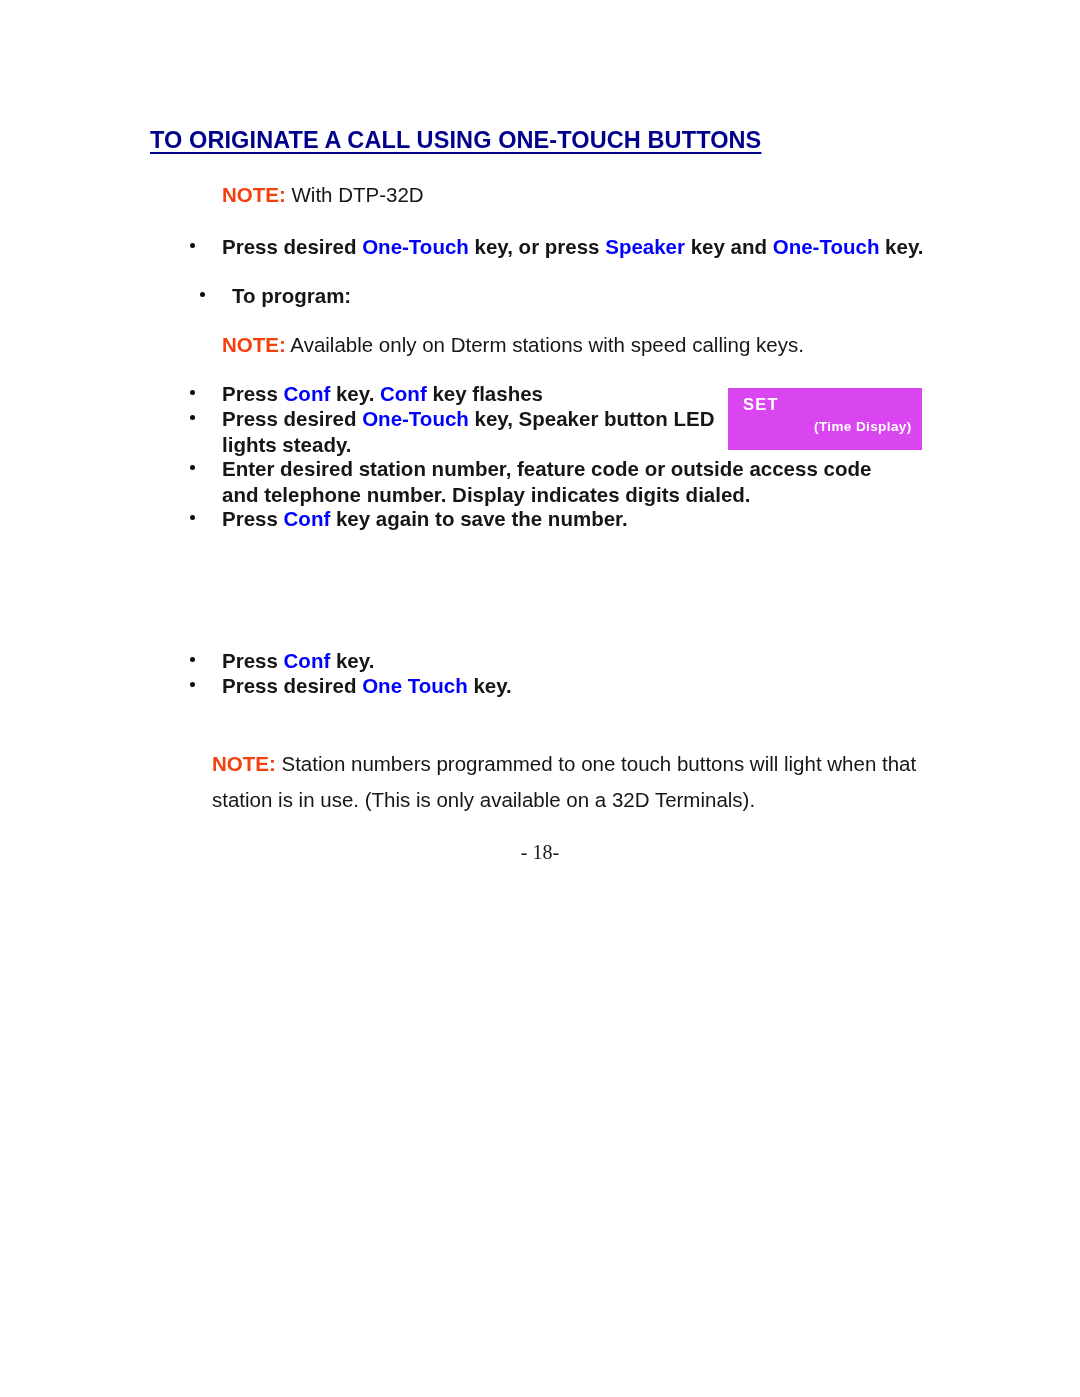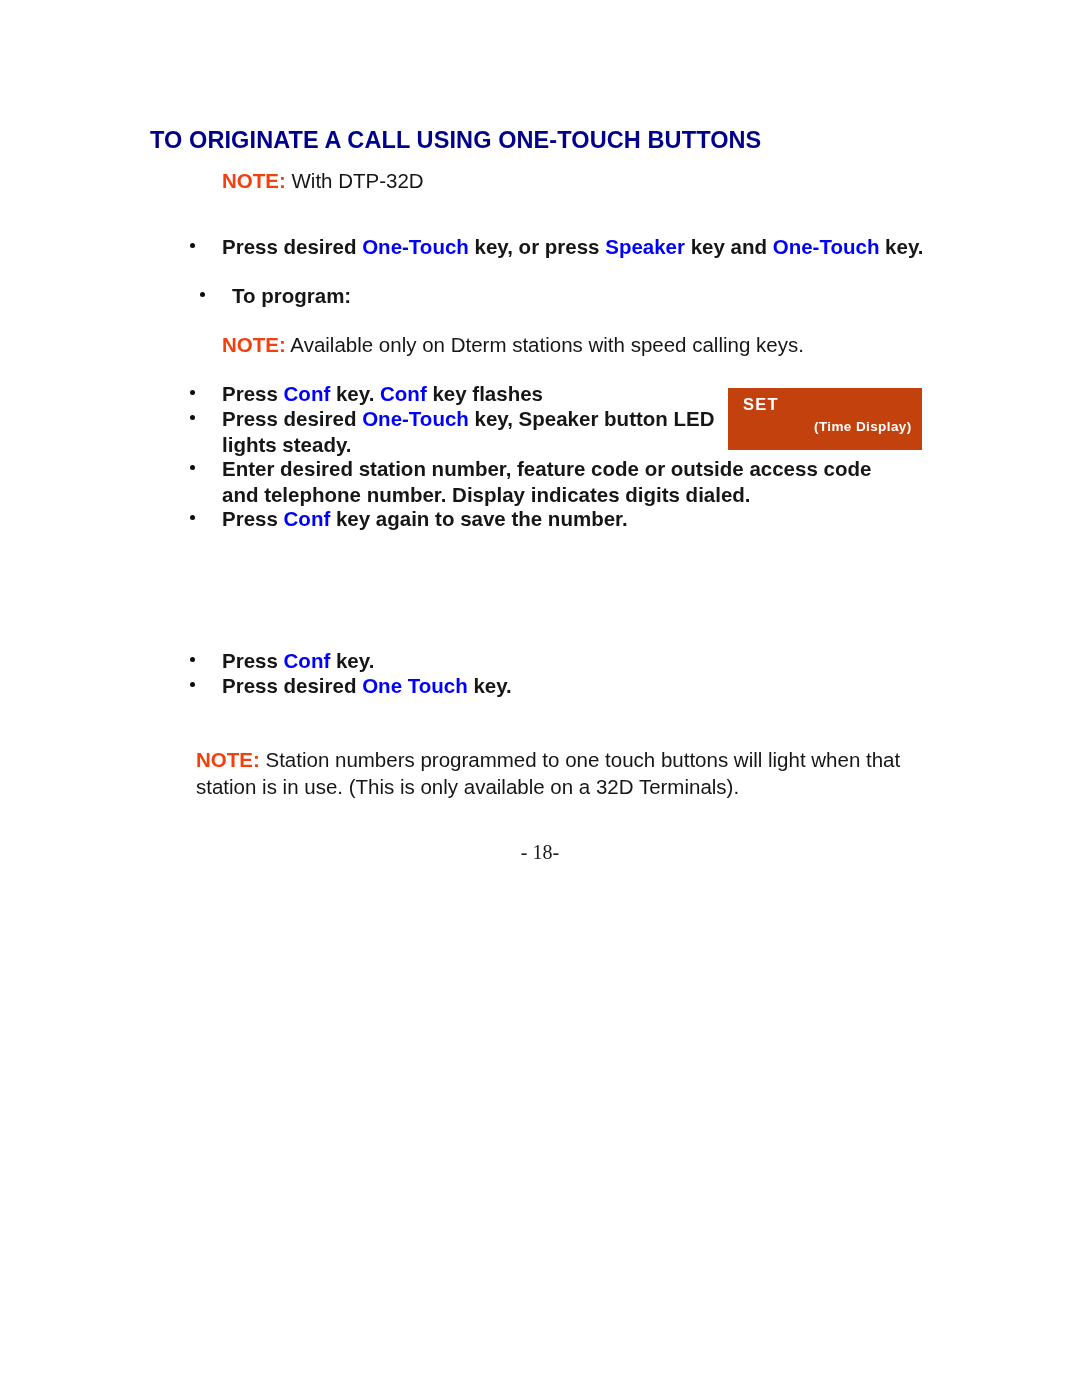--- a/index.html
+++ b/index.html
@@ -26,20 +26,21 @@
 
   
   .doc-title {
     position: absolute;
     left: 150px;
     top: 127px;
     font-size: 23.5px;
     font-weight: bold;
     color: #00008B;
     letter-spacing: 0.1px;
+    text-decoration: underline;
     text-underline-offset: 4px;
     white-space: nowrap;
   }
 
   
   .tblock {
     position: absolute;
     font-size: 20.5px;
     line-height: 25px;
     color: #161616;
@@ -77,21 +78,21 @@
     font-weight: bold;
   }
 
   
   .set-image {
     position: absolute;
     left: 728px;
     top: 388px;
     width: 194px;
     height: 62px;
-    background: #c2410c;
+    background: #d946ef;
   }
   .set-image .set-word {
     position: absolute;
     left: 15px;
     top: 7px;
     color: #ffffff;
     font-weight: bold;
     font-size: 16.5px;
     letter-spacing: 1.2px;
   }
@@ -118,21 +119,21 @@
     color: #1a1a1a;
   }
 </style>
 </head>
 <body>
 
 <div class="page">
 
   <div class="doc-title">TO ORIGINATE A CALL USING ONE-TOUCH BUTTONS</div>
 
-  <div class="tblock" style="left:222px; top:168px;text-align:right;">
+  <div class="tblock" style="left:222px; top:182px;text-align:right;">
     <span class="note-label">NOTE:</span><span> With DTP-32D</span>
   </div>
 
   <div class="brow" style="left:190px; top:234px; width:760px;">
     <span class="bullet"></span>
     <span class="btext"><span>Press desired </span><span class="kw">One-Touch</span><span> key, or press </span><span class="kw">Speaker</span><span> key and </span><span class="kw">One-Touch</span><span> key.</span></span>
   </div>
 
   <div class="brow" style="left:200px; top:283px; width:400px;">
     <span class="bullet"></span>
@@ -173,19 +174,19 @@
     <span class="bullet"></span>
     <span class="btext"><span>Press </span><span class="kw">Conf</span><span> key.</span></span>
   </div>
 
   <div class="brow" style="left:190px; top:673px; width:460px;">
     <span class="bullet"></span>
     <span class="btext"><span>Press desired </span><span class="kw">One Touch</span><span> key.</span></span>
   </div>
 
 
-  <div class="tblock wrap" style="left:196px; top:746px; width:712px; line-height:27px;">
+  <div class="tblock wrap" style="left:212px; top:746px; width:712px; line-height:36px;">
     <span class="note-label">NOTE:</span><span> Station numbers programmed to one touch buttons will light when that station is in use. (This is only available on a 32D Terminals).</span>
   </div>
 
   <div class="page-number">- 18-</div>
 
 </div>
 
 </body></html>

